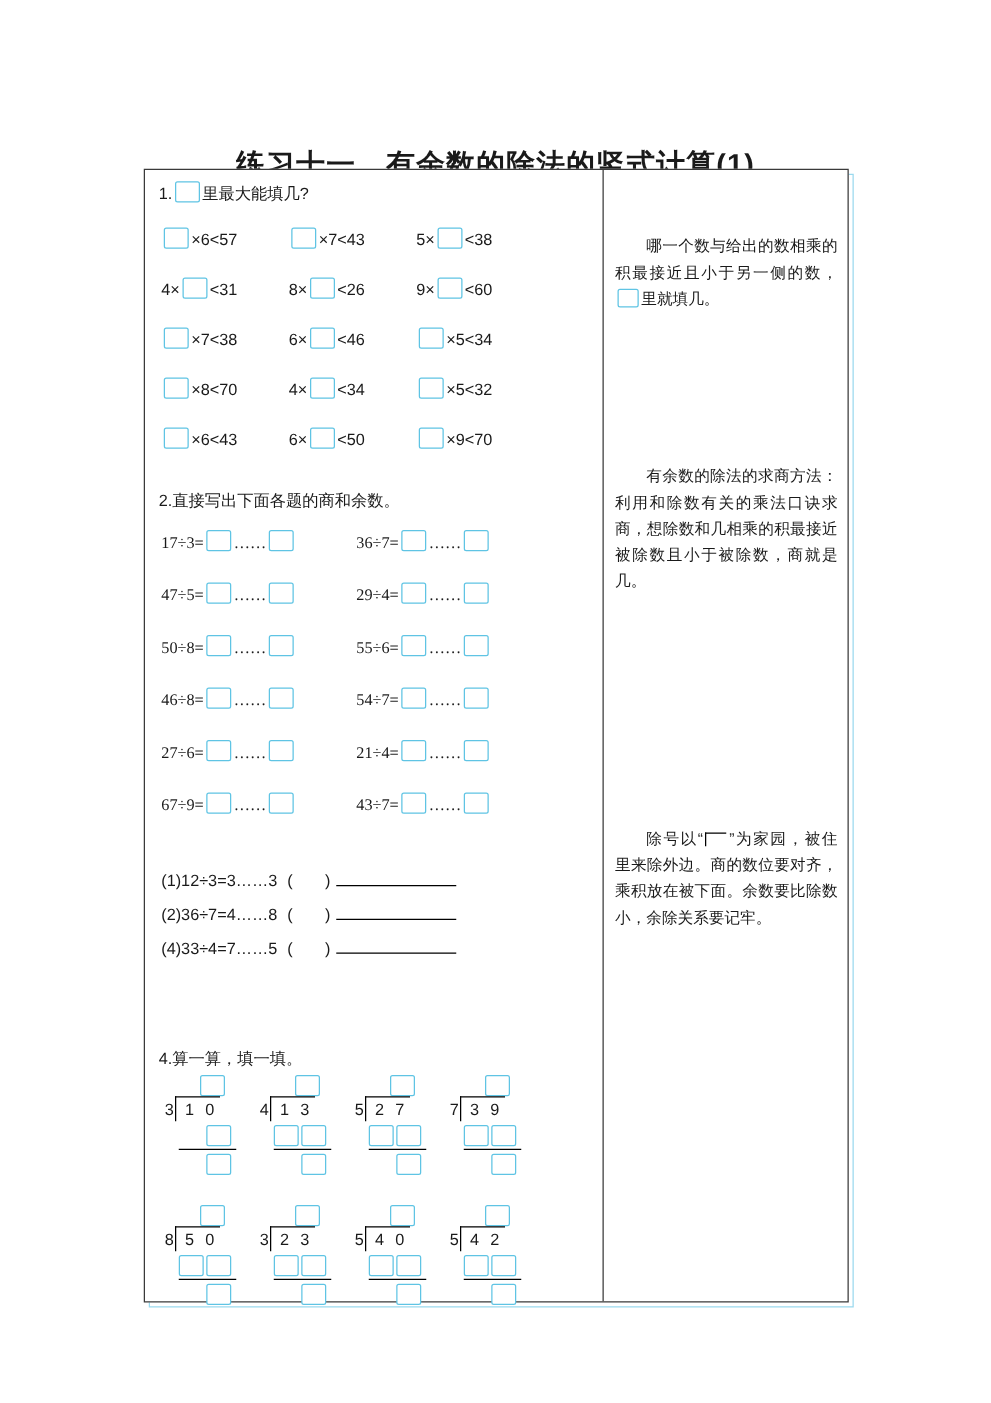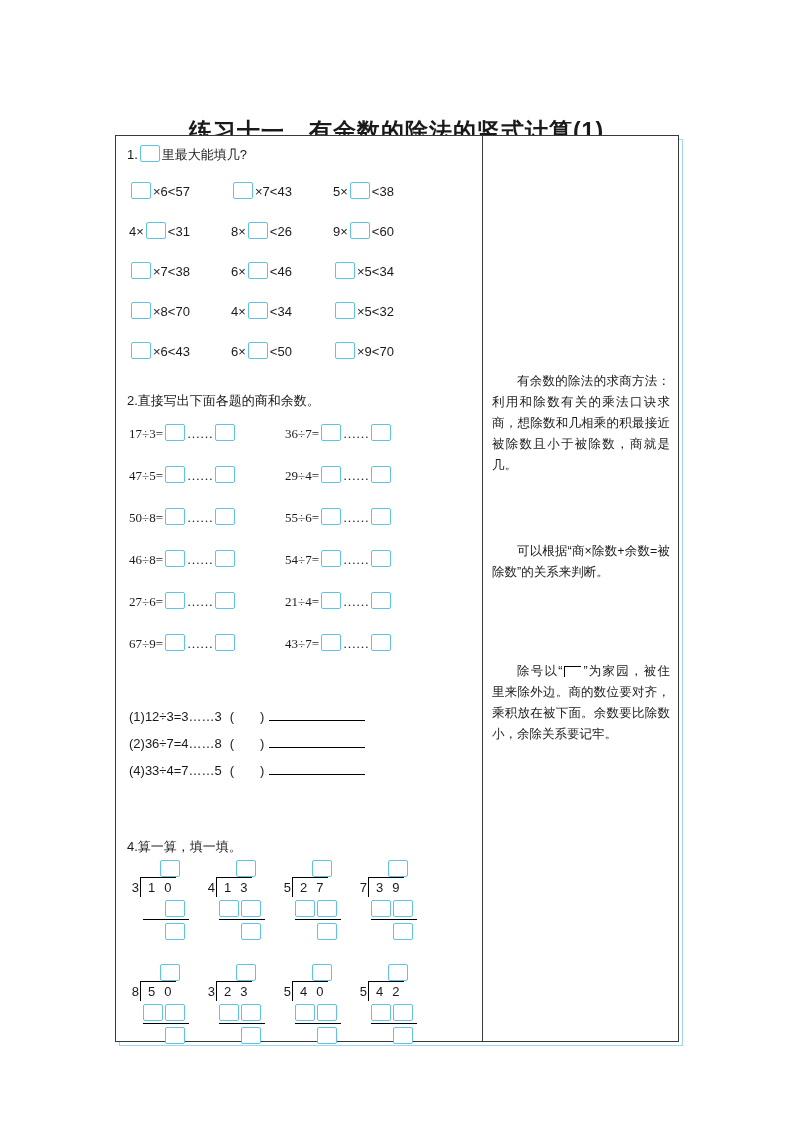--- a/index.html
+++ b/index.html
@@ -16,21 +16,21 @@
   
   .q1-head{left:11px;top:9px;}
   .q1-grid{position:absolute;left:13px;top:46px;display:grid;grid-template-columns:102px 102px 120px;row-gap:22px;font-size:13px;}
   .q1-item{white-space:nowrap;height:18px;}
   
   .q2-head{left:11px;top:256px;}
   .q2-grid{position:absolute;left:13px;top:288px;display:grid;grid-template-columns:156px 170px;row-gap:24px;font-size:13px;}
   .q2-item{white-space:nowrap;height:18px;font-family:Liberation Serif, serif;}
   
   .q3-head{left:11px;top:530px;}
-  .q3-list{position:absolute;left:13px;top:572px;font-size:13px;}
+  .q3-list{position:absolute;left:13px;top:560px;font-size:13px;}
   .q3-item{height:18px;margin-bottom:9px;white-space:nowrap;}
   .q3-item .paren{margin-left:8px;}
   .uline{display:inline-block;width:96px;border-bottom:1px solid #000;height:12px;margin-left:5px;}
   
   .q4-head{left:11px;top:702px;}
   .q4-row{position:absolute;left:14px;display:flex;gap:14px;}
   .q4-row-1{top:724px;}
   .q4-row-2{top:828px;}
   .ldiv{width:62px;font-size:13px;}
   .ld-q{height:17px;padding-left:30px;}
@@ -245,19 +245,19 @@
             </div>
             <div class="ld-line"></div>
             <div class="ld-rem">
               <span class="abox"></span>
             </div>
           </div>
         </div>
     </div>
 
     <div class="right-col">
+      <p class="tip tip1"><span>哪一个数与给出的数相乘的积最接近且小于另一侧的数，</span><span class="abox small"></span><span>里就填几。</span></p>
       <p class="tip tip2">有余数的除法的求商方法：利用和除数有关的乘法口诀求商，想除数和几相乘的积最接近被除数且小于被除数，商就是几。</p>
-      <p class="tip tip3">可以根据“商×除数+余数=被除数”的关系来判断。</p>
       <p class="tip tip4"><span>除号以“</span><span class="divsym"></span><span>”为家园，被住里来除外边。商的数位要对齐，乘积放在被下面。余数要比除数小，余除关系要记牢。</span></p>
     </div>
 
   </div>
 </div>
 
 </body></html>

